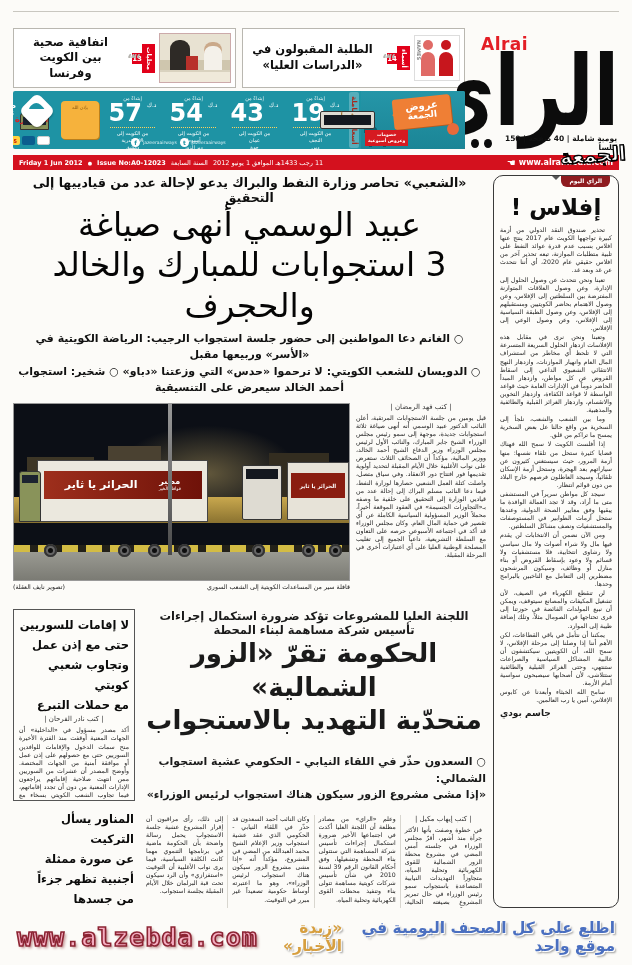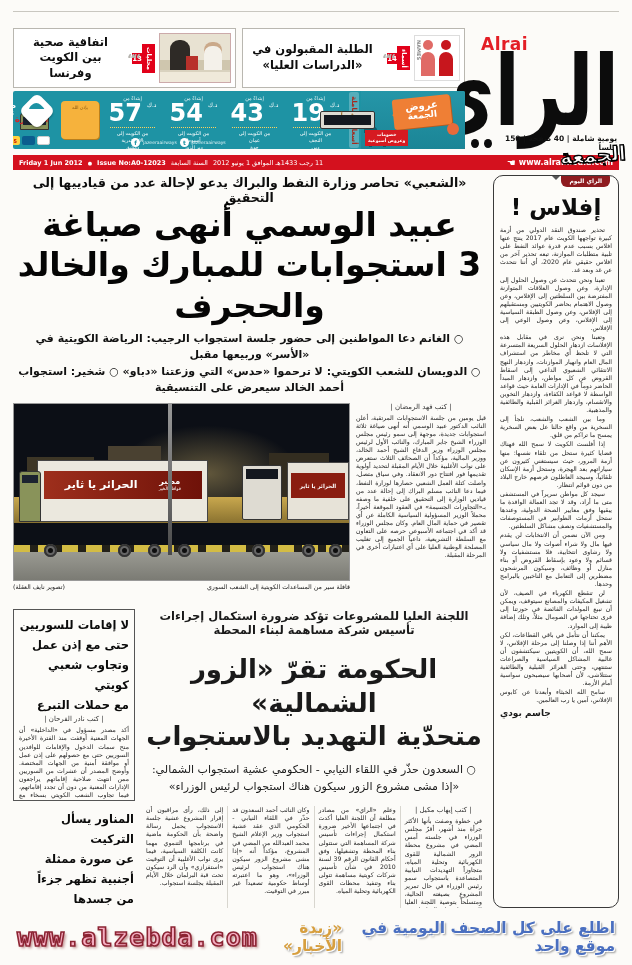--- a/index.html
+++ b/index.html
@@ -96,21 +96,21 @@
   .opinion{width:126px;flex:none;border:1.5px solid #3a3a3a;border-radius:10px;position:relative;padding:16px 6px 6px;background:#fdfcf9;overflow:hidden}
   .op-tab{position:absolute;top:-1px;right:8px;background:#8e1b1f;color:#fff;font-size:6px;font-weight:bold;padding:2px 8px 3px;border-radius:0 0 6px 6px}
   .op-tab::before{content:"";position:absolute;left:-10px;top:0;border:5px solid transparent;border-top-color:#555}
   .op-title{text-align:center;font-size:23px;font-weight:bold;margin:2px 0 6px;color:#0d0d0d}
   .op-body p{font-size:6.2px;line-height:8.1px;text-align:justify;text-indent:7px;margin-bottom:1px;color:#222}
   .op-sig{font-size:9px;font-weight:bold;text-align:left;margin-top:4px}
 
   
   .main{flex:1;min-width:0;overflow:hidden}
   .kicker{text-align:center;font-weight:bold;font-size:12.5px;color:#0d0d0d}
-  .headline{text-align:center;font-weight:bold;font-size:33px;line-height:1.22;color:#050505;letter-spacing:-.5px}
+  .headline{text-align:center;font-weight:normal;font-size:33px;line-height:1.22;color:#050505;letter-spacing:-.5px}
   .bullets{margin-top:5px;text-align:center;font-weight:bold;font-size:11px;line-height:1.5;color:#111}
   .lead-row{display:flex;gap:6px;margin-top:6px;height:200px}
   .lead-col{width:130px;flex:none;overflow:hidden}
   .byline{text-align:center;font-size:7px;font-weight:normal;color:#333;margin-bottom:3px}
   .smalltext{font-size:6.2px;line-height:8.1px;text-align:justify;color:#222}
   .photo-wrap{flex:1;min-width:0}
   .ph{position:relative;height:178px;background:#0c0f16;overflow:hidden;border:1px solid #999}
   .ph-glow{position:absolute;left:30%;top:12%;width:55%;height:55%;background:radial-gradient(ellipse,rgba(225,195,115,.40),transparent 70%)}
   .ph-b{position:absolute;background:#3d3626}
   .ph-wall{position:absolute;left:0;right:0;top:53%;height:15%;background:linear-gradient(#c9a84e,#8a7230)}
@@ -124,22 +124,22 @@
   .wheel{position:absolute;bottom:13%;width:13px;height:13px;border-radius:50%;background:#0d0d0d;box-shadow:inset 0 0 0 2px #333,inset 0 0 0 4px #666}
   .pole{position:absolute;left:46%;top:0;bottom:14%;width:4px;background:linear-gradient(#999,#4a4a4a)}
   .c2{position:absolute;left:68%;top:35%;width:12%;height:31%;background:#dedbd2;border:1px solid #333;border-radius:2px}
   .c2::before{content:"";position:absolute;top:3px;left:3px;right:3px;height:10px;background:#14181f}
   .t2{position:absolute;left:81.5%;top:33%;width:18.5%;height:33%;background:#e7e3d8;border:1px solid #444}
   .t2b{position:absolute;left:5%;top:18%;width:90%;height:45%;background:#8a1d10;color:#fff;font-size:5.5px;font-weight:bold;display:flex;align-items:center;justify-content:center}
   .caption-row{display:flex;justify-content:space-between;font-size:6.3px;color:#222;margin-top:2px}
   .lower-row{display:flex;gap:7px;margin-top:6px}
   .center-col{flex:1;min-width:0}
   .kicker2{text-align:center;font-weight:bold;font-size:11.5px}
-  .headline2{text-align:center;font-weight:bold;font-size:26px;line-height:1.3;letter-spacing:-.5px;margin-top:16px}
-  .bullets2{text-align:center;font-weight:normal;font-size:11px;line-height:1.5;margin-top:8px}
+  .headline2{text-align:center;font-weight:bold;font-size:26px;line-height:1.3;letter-spacing:-.5px;margin-top:0}
+  .bullets2{text-align:right;font-weight:bold;font-size:11px;line-height:1.5;margin-top:16px}
   .cols{display:flex;margin-top:11px;height:102px;overflow:hidden}
   .cols .col{flex:1;min-width:0;padding:0 4px;overflow:hidden}
   .cols .col:not(:first-child){border-right:1px solid #d8d6cf}
   .oilbox{border:1px solid #555;border-top:3px solid #111;background:#f7f6f0;margin-top:7px;padding:4px 6px;height:136px;overflow:hidden}
 
   
   .sidebar{width:122px;flex:none;display:flex;flex-direction:column;gap:6px;overflow:hidden}
   .side-box{border:1px solid #555;padding:5px 5px;height:192px;overflow:hidden;background:#fdfcf9}
   .side-title{font-weight:bold;font-size:11.5px;line-height:1.75;color:#0b0b0b}
   .side-plain{height:198px;overflow:hidden;padding:2px 1px}

